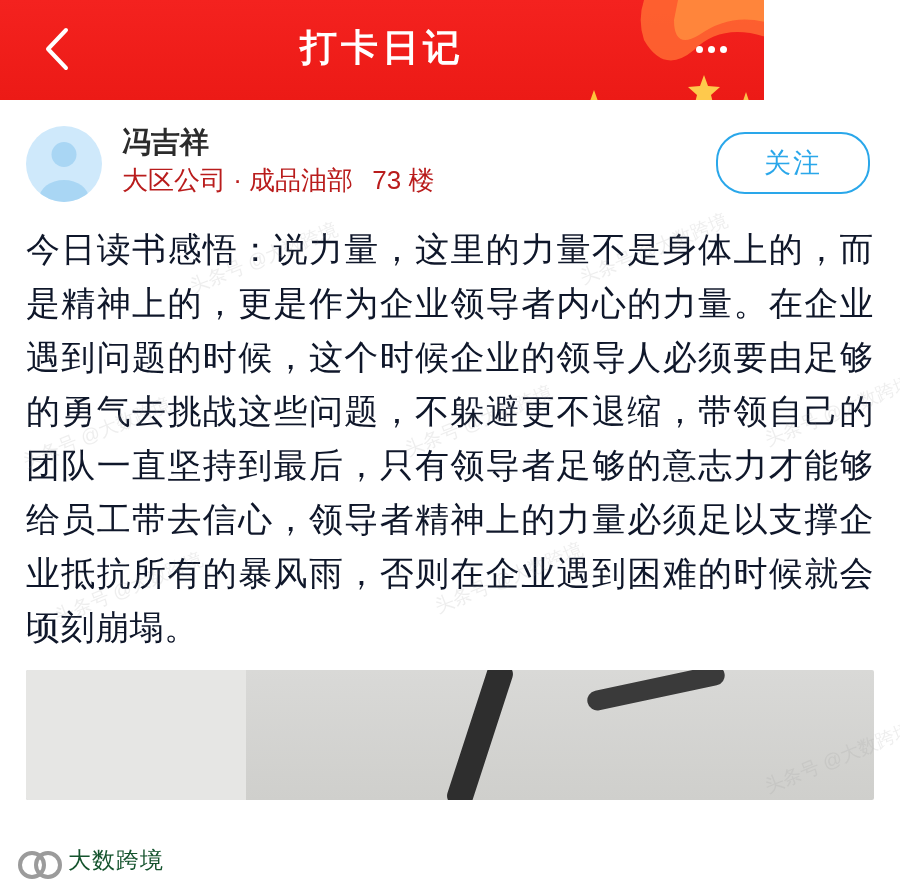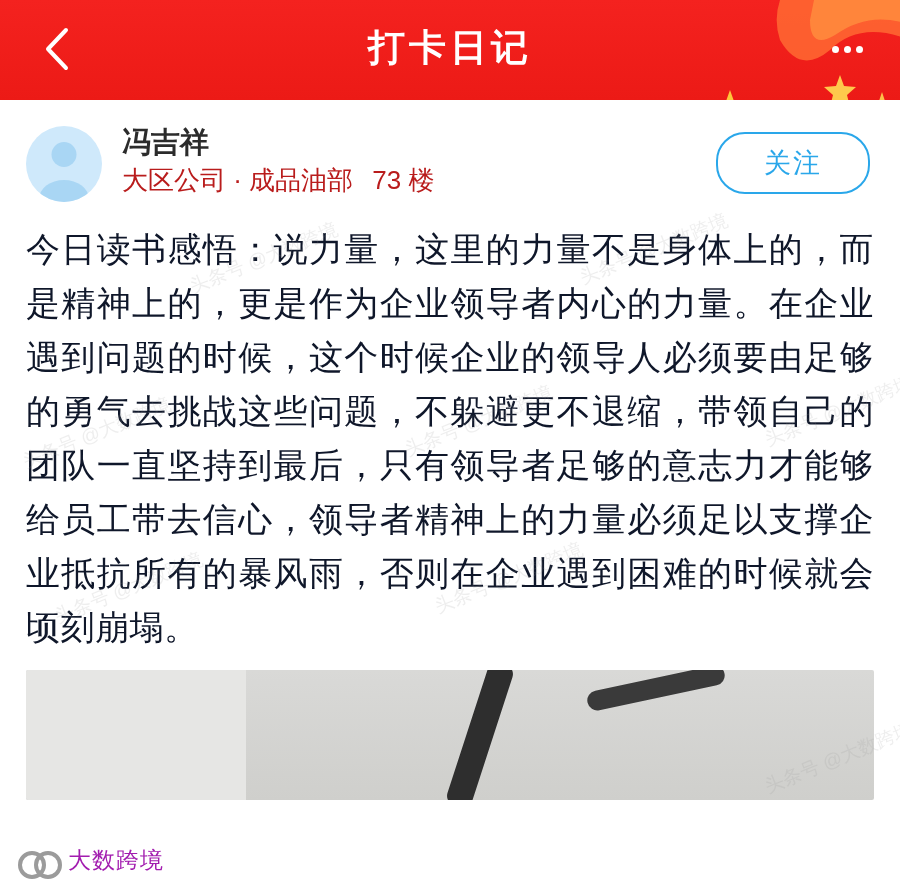--- a/index.html
+++ b/index.html
@@ -11,21 +11,21 @@
     height: 888px;
     background: #ffffff;
     font-family: "Liberation Sans", sans-serif;
     overflow: hidden;
     position: relative;
   }
 
   
   .header {
     position: relative;
-    width: 900px;
+    width: 764px;
     height: 100px;
     background: #f01d1d;
     background: linear-gradient(180deg, #f4221f 0%, #ec1a16 100%);
     overflow: hidden;
   }
   .header-deco {
     position: absolute;
     top: -20px;
     right: -10px;
     width: 240px;
@@ -226,21 +226,21 @@
   .brand-mark .c2 {
     position: absolute;
     left: 16px; top: 3px;
     width: 20px; height: 20px;
     border: 4px solid #9b9b9b;
     border-radius: 50%;
     background: rgba(255,255,255,0);
   }
   .brand-text {
     font-size: 23px;
-    color: #a21caf;
+    color: #14532d;
     letter-spacing: 1px;
   }
 </style>
 </head>
 <body>
 
 <div class="header">
 
   <svg class="header-deco" viewBox="0 0 240 150" xmlns="http://www.w3.org/2000/svg">
     <path d="M120 0 L240 0 L240 60 Q190 40 160 70 Q130 95 110 60 Q100 30 120 0 Z" fill="#ff6a33" opacity="0.85"></path>

